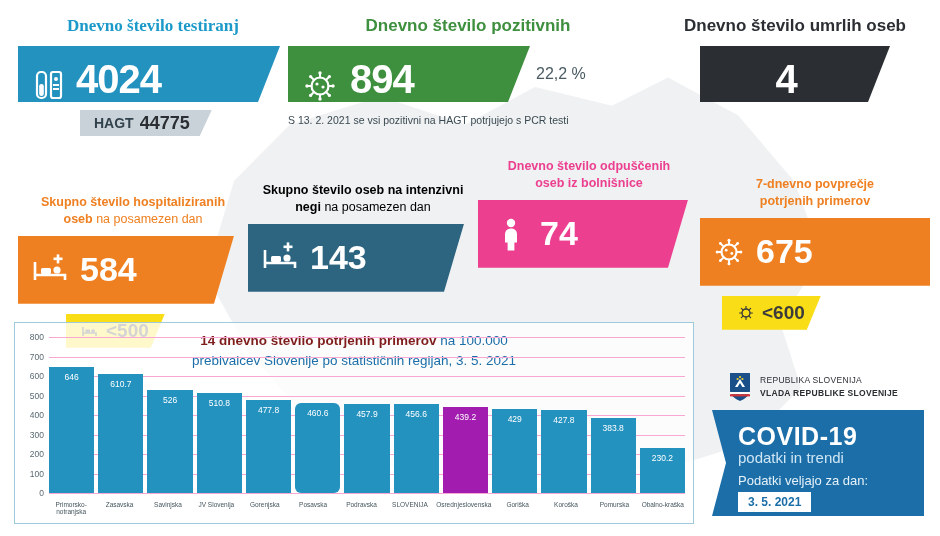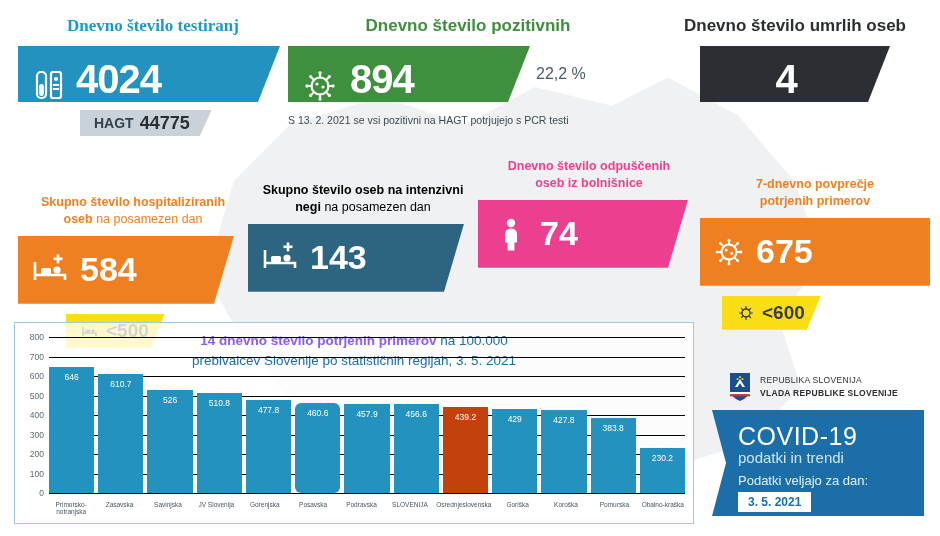--- a/index.html
+++ b/index.html
@@ -64,26 +64,26 @@
   .chart-card {
     position: absolute; left: 14px; top: 322px;
     width: 680px; height: 202px;
     background: rgba(255,255,255,0.78);
     border: 1px solid #9fc9dd;
   }
   .chart-title {
     position: absolute; left: 0; right: 0; top: 8px;
     text-align: center; font-size: 13.5px; color: #1b6ea8; line-height: 1.45;
   }
-  .chart-title b { color: #8b5cf6; text-align: center; }
+  .chart-title b { color: #7f1d1d; text-align: center; }
   .plot {
     position: absolute; left: 34px; top: 14px; right: 8px; bottom: 30px;
   }
   .gridrow {
-    position: absolute; left: 0; right: 0; height: 1px; background: #000000;
+    position: absolute; left: 0; right: 0; height: 1px; background: #f9a8d4;
   }
   .ylab {
     position: absolute; right: 100%; margin-right: 5px;
     transform: translateY(-50%);
     font-size: 8.5px; color: #5a6a72;
   }
   .bars {
     position: absolute; left: 0; right: 0; bottom: 0; top: 0;
     display: flex; align-items: flex-end; gap: 4px;
   }
@@ -105,21 +105,21 @@
     display: flex; align-items: center; gap: 8px;
   }
   .gov-text { font-size: 8.5px; color: #2b2f33; line-height: 1.5; letter-spacing: .3px; }
   .covid-box {
     position: absolute; left: 712px; top: 410px;
     width: 212px; height: 106px;
     background: #1b6ea8; color: #fff;
     clip-path: polygon(0 0, 100% 0, 100% 100%, 0 100%, 14px 50%);
     padding: 12px 14px 10px 26px;
   }
-  .covid-title { font-size: 25px; font-weight: normal; letter-spacing: .5px; }
+  .covid-title { font-size: 25px; font-weight: bold; letter-spacing: .5px; }
   .covid-sub { font-size: 15px; color: #cfe6f5; margin-top: -2px; }
   .covid-small { font-size: 13px; margin-top: 7px; color: #e6f2fa; }
   .date-chip {
     display: inline-block; margin-top: 4px;
     background: #fff; color: #1b6ea8;
     font-size: 12px; font-weight: bold;
     padding: 3px 10px;
   }
   svg { display: block; }
 </style>
@@ -398,21 +398,21 @@
             <div class="bar" style="height: 57.2375%; background: rgb(35, 146, 191);">
               <span class="bar-val">457.9</span>
             </div>
           </div>
           <div class="bar-wrap">
             <div class="bar" style="height: 57.075%; background: rgb(35, 146, 191);">
               <span class="bar-val">456.6</span>
             </div>
           </div>
           <div class="bar-wrap">
-            <div class="bar" style="height: 54.9%; background: #c2410c;">
+            <div class="bar" style="height: 54.9%; background: #a21caf;">
               <span class="bar-val">439.2</span>
             </div>
           </div>
           <div class="bar-wrap">
             <div class="bar" style="height: 53.625%; background: rgb(35, 146, 191);">
               <span class="bar-val">429</span>
             </div>
           </div>
           <div class="bar-wrap">
             <div class="bar" style="height: 53.475%; background: rgb(35, 146, 191);">

